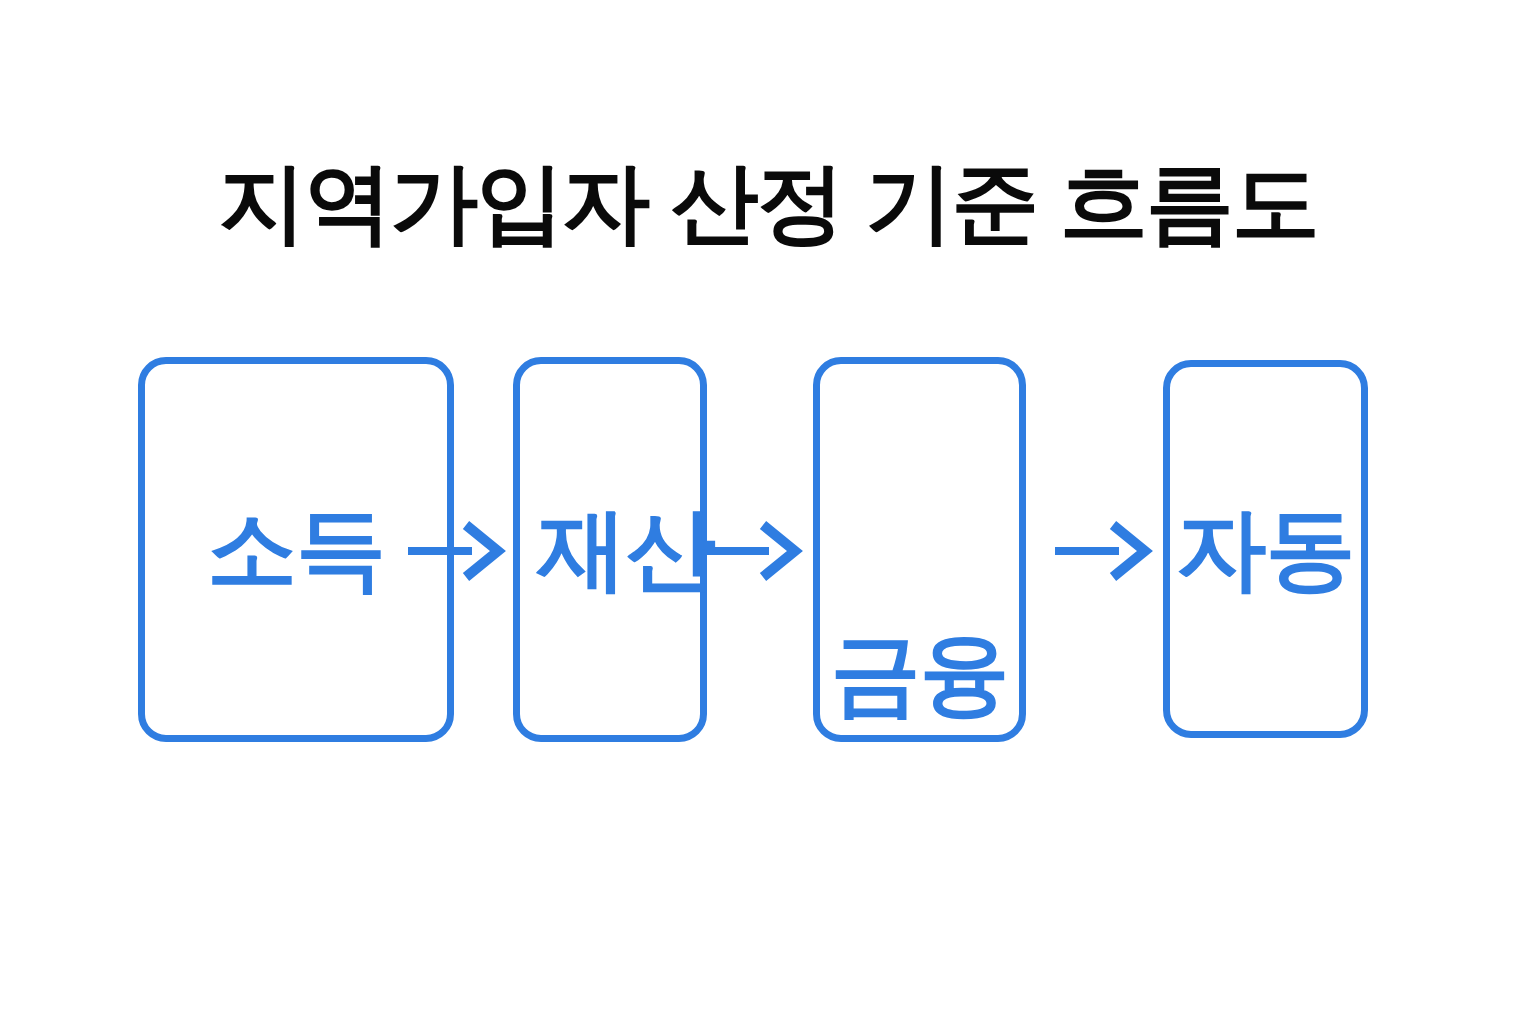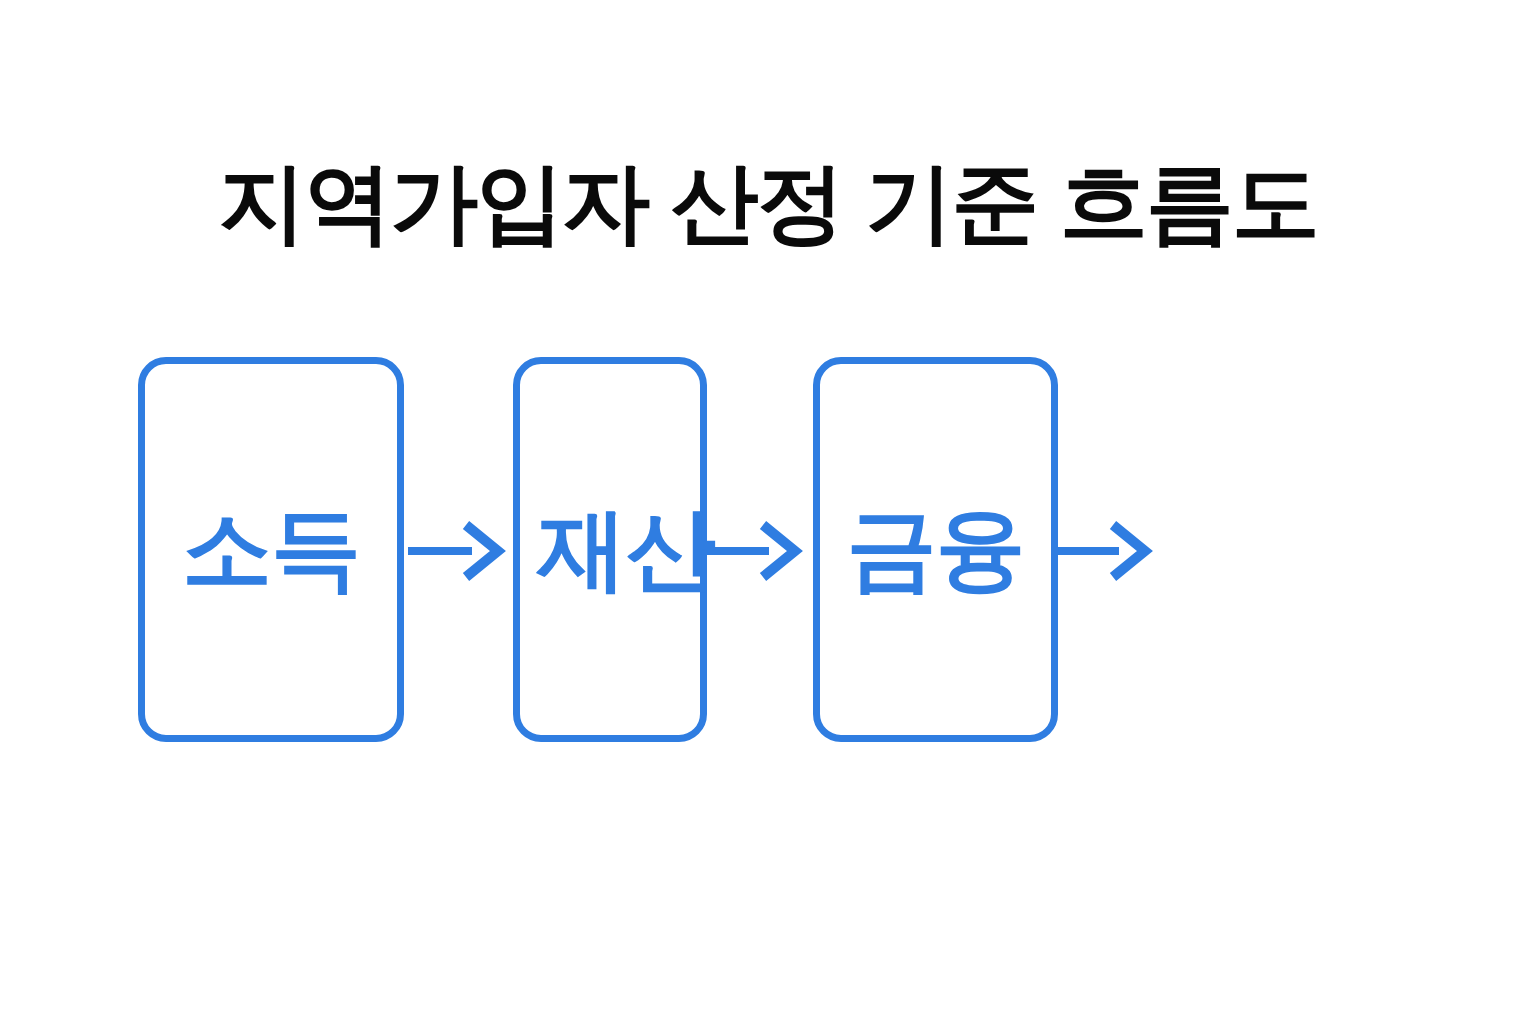--- a/index.html
+++ b/index.html
@@ -43,23 +43,23 @@
     text-align: center;
   }
   .flow-node .node-label {
     color: var(--accent);
     font-size: 90px;
     font-weight: 700;
     line-height: 1.34;
     letter-spacing: -1px;
     white-space: nowrap;
   }
-  .node-income   { left: 138px;  width: 266px; }
+  .node-income   { left: 138px;  width: 316px; }
   .node-property { left: 513px;  width: 194px; padding-left: 32px; }
-  .node-financial{ left: 813px;  width: 245px; }
+  .node-financial{ left: 813px;  width: 213px; align-items: flex-end; }
   .node-auto     { left: 1163px; width: 205px; top: 360px; height: 378px; }
 
   .flow-arrow {
     position: absolute;
     top: 519px;
     width: 100px;
     height: 64px;
   }
   .arrow-1 { left: 408px; }
   .arrow-2 { left: 705px; }
@@ -110,14 +110,17 @@
     <span class="node-label"><span>금융</span><br></span>
   </div>
 
   <div class="flow-arrow arrow-3">
     <svg viewBox="0 0 100 64" aria-hidden="true">
       <line class="stem" x1="0" y1="32" x2="64" y2="32"></line>
       <polyline class="head" points="58,6 90,32 58,58"></polyline>
     </svg>
   </div>
 
+  <div class="flow-node node-auto">
+    <span class="node-label">자동</span>
+  </div>
 
 </div>
 
 </body></html>

